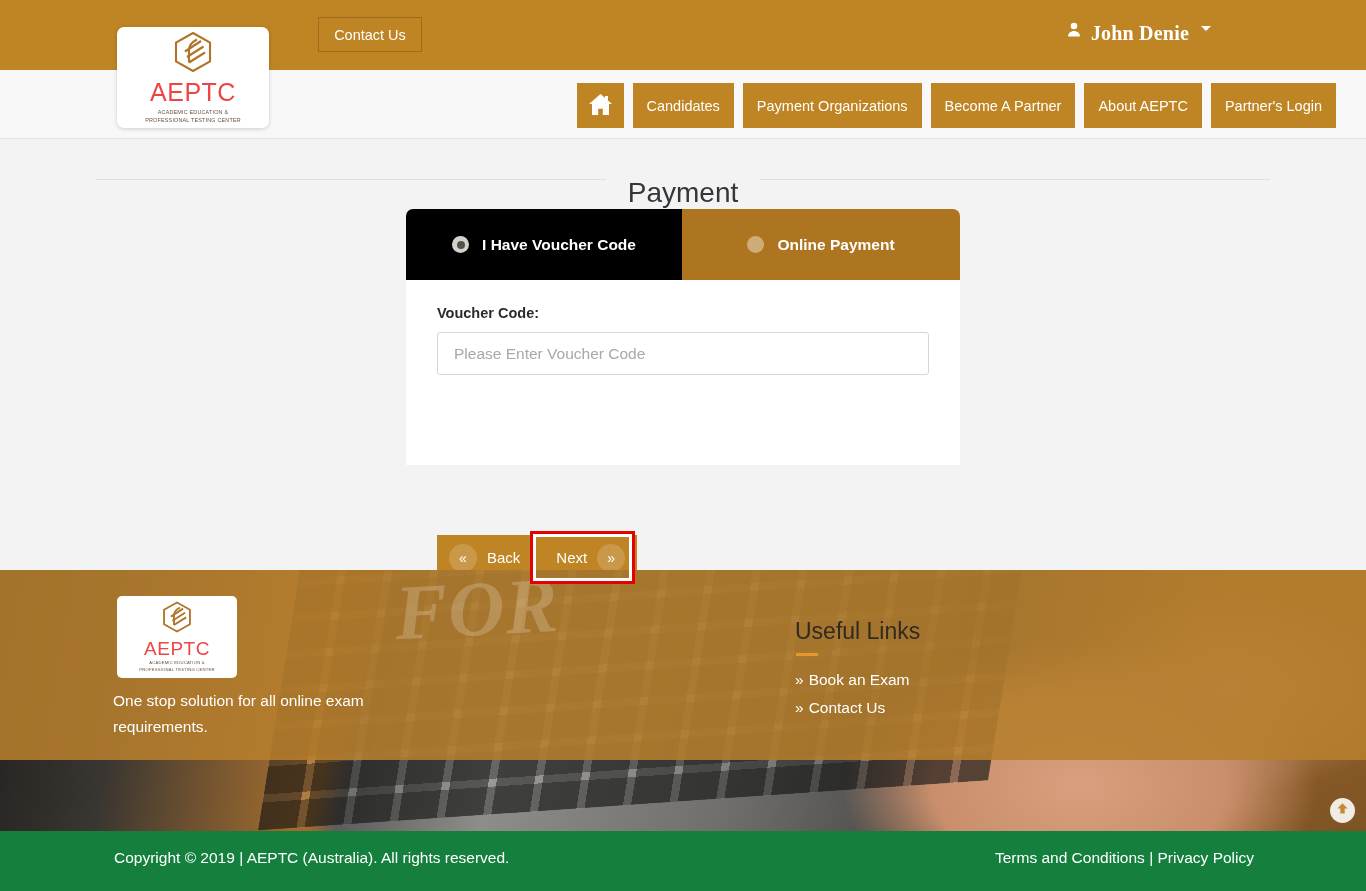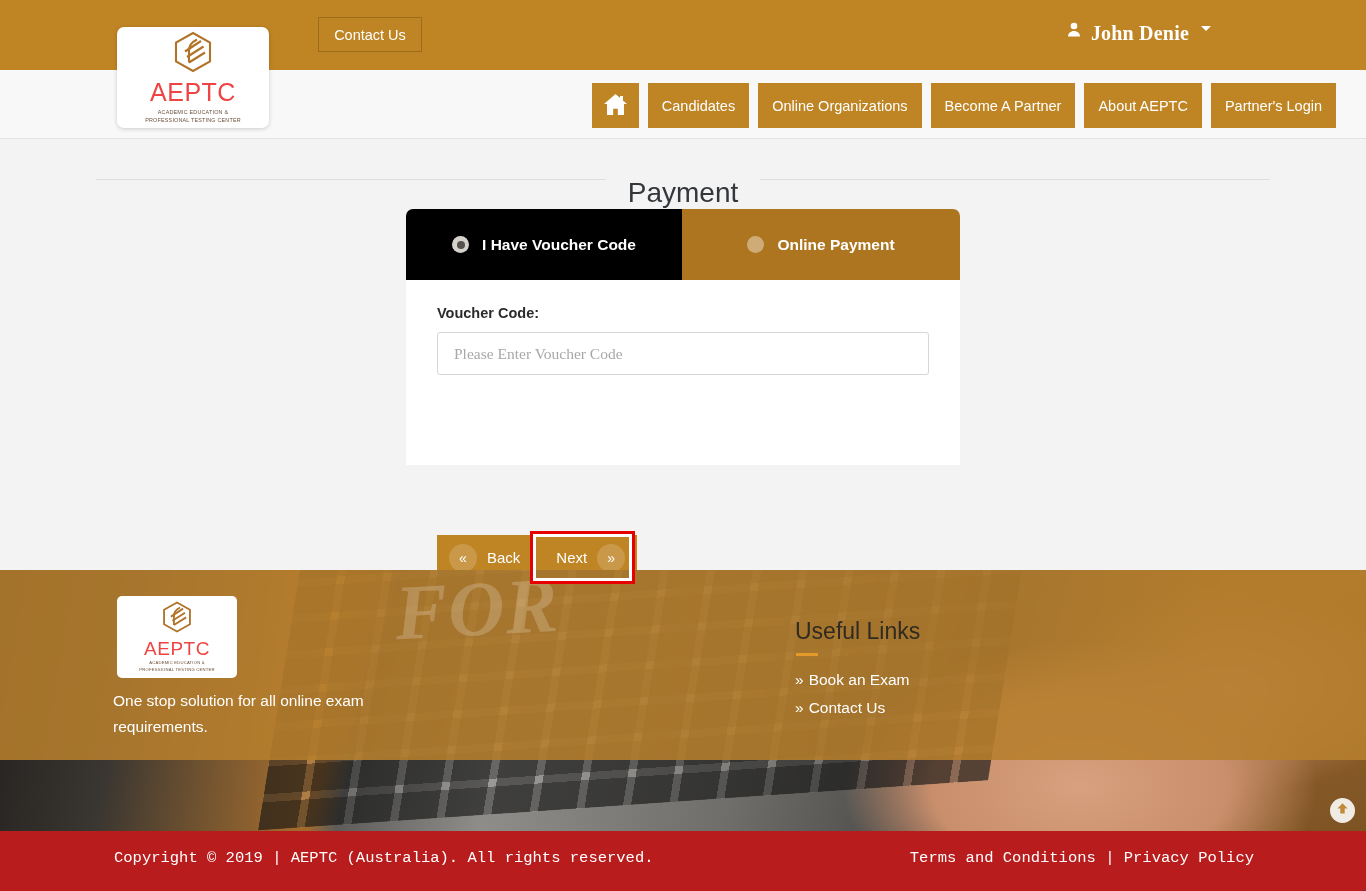--- a/index.html
+++ b/index.html
@@ -136,21 +136,21 @@
     height: 185px; position: relative;
   }
   .field-label {
     font-size: 14.5px; font-weight: bold; color: #2b2b2b;
     margin-bottom: 11px;
   }
   .voucher-input {
     width: 492px; height: 43px;
     border: 1px solid #d6d6d6; border-radius: 3px;
     padding: 0 16px; font-size: 15.5px; color: #333;
-    font-family: Liberation Serif, serif;
+    font-family: Liberation Sans, sans-serif;
     background: #ffffff; outline: none;
   }
   .voucher-input::placeholder { color: #a8a8a8; }
 
   .btn-row {
     position: absolute; left: 437px; top: 396px;
     display: flex; align-items: stretch;
   }
   .wiz-btn {
     background: #bf8423; color: #ffffff;
@@ -245,21 +245,21 @@
   .scroll-top {
     position: absolute; left: 1330px; top: 798px;
     width: 25px; height: 25px; border-radius: 50%;
     background: #f0ece4; z-index: 6; cursor: pointer;
     display: flex; align-items: center; justify-content: center;
   }
 
   
   .copybar {
     position: absolute; left: 0; top: 831px; width: 1366px; height: 60px;
-    background: #b91c1c; color: #ffffff; font-family: Liberation Mono, monospace;
+    background: #15803d; color: #ffffff;
   }
   .copy-text { position: absolute; left: 114px; top: 18px; font-size: 15.5px; }
   .legal { position: absolute; right: 112px; top: 18px; font-size: 15.5px; }
   .legal span { cursor: pointer; }
   .legal .sep { cursor: default; }
 </style>
 </head>
 <body>
 
 <div class="page">
@@ -288,21 +288,21 @@
           <svg width="25" height="23" viewBox="0 0 25 23">
             <path d="M12.5 1 1 11h3v11h6.2v-6.3h4.6V22H21V11h3z" fill="#ffffff"></path>
             <rect x="17" y="3" width="3" height="4" fill="#ffffff"></rect>
           </svg>
         </span>
       </div>
       <div class="nav-btn">
         <span>Candidates</span>
       </div>
       <div class="nav-btn">
-        <span>Online Organizations</span>
+        <span>Payment Organizations</span>
       </div>
       <div class="nav-btn">
         <span>Become A Partner</span>
       </div>
       <div class="nav-btn">
         <span>About AEPTC</span>
       </div>
       <div class="nav-btn">
         <span>Partner's Login</span>
       </div>

